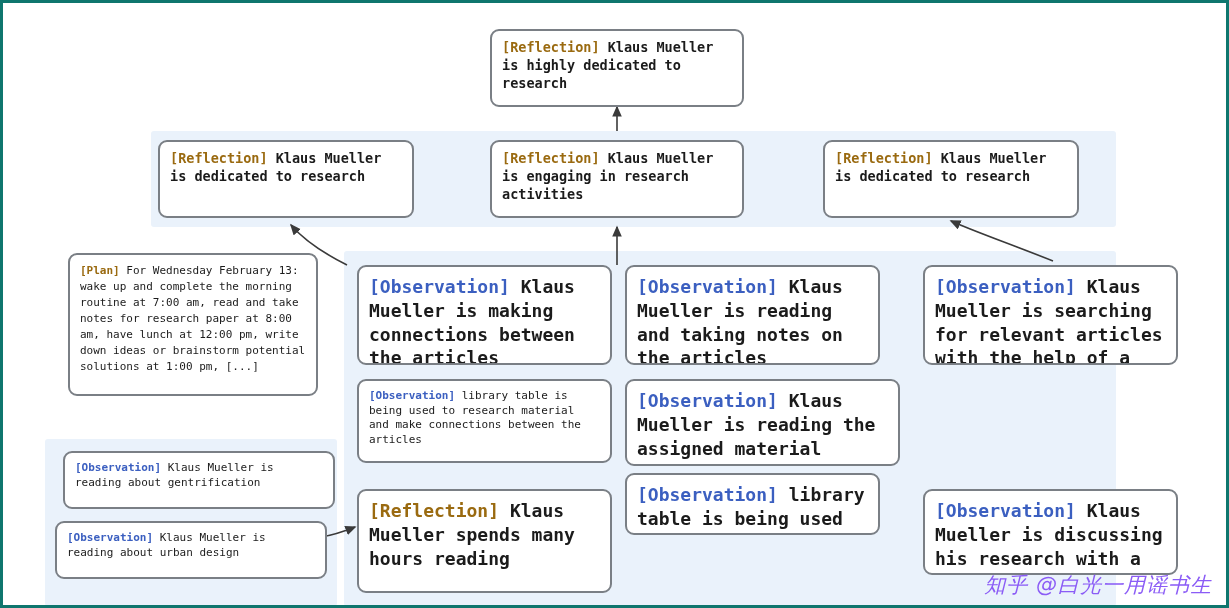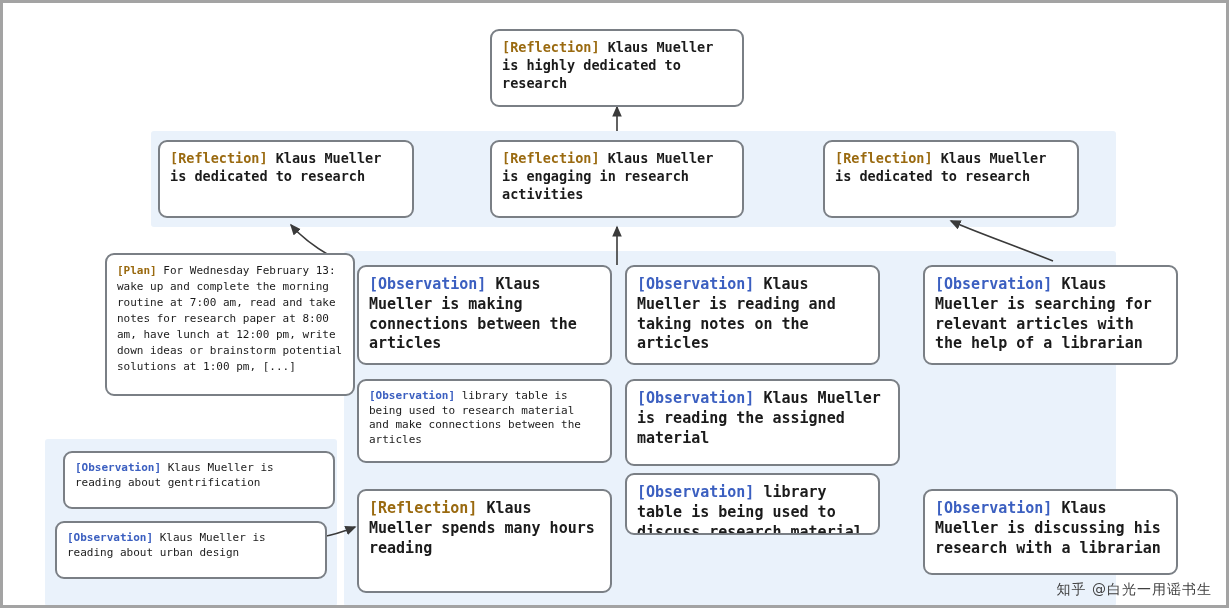--- a/index.html
+++ b/index.html
@@ -5,21 +5,21 @@
   html, body {
     margin: 0;
     padding: 0;
     background: #ffffff;
   }
   #canvas {
     position: relative;
     width: 1229px;
     height: 608px;
     background: #ffffff;
-    border: 3px solid #a3a3a3;
+    border: 3px solid #0f766e;
     box-sizing: border-box;
     overflow: hidden;
     font-family: "DejaVu Sans Mono", monospace;
   }
   .band {
     position: absolute;
     background: #eaf2fb;
     border-radius: 3px;
   }
   .node {
@@ -36,38 +36,39 @@
   }
   .tag {
     font-weight: bold;
   }
   .tag-reflection { color: #9a6a10; }
   .tag-observation { color: #3b5fc0; }
   .tag-plan { color: #9a6a10; }
   .txt { font-weight: bold; }
   .small { font-size: 11px; }
   .small .txt { font-weight: normal; }
-  .med { font-size: 15px; }
+  .med { font-size: 18px; }
   .big { font-size: 13.5px; }
   svg.arrows {
     position: absolute;
     left: 0; top: 0;
     width: 1229px;
     height: 608px;
     pointer-events: none;
   }
   .watermark {
     position: absolute;
     right: 14px;
     bottom: 6px;
     font-family: "DejaVu Sans", sans-serif;
-    font-size: 14px;
-    color: #404040;
+    font-size: 21px;
+    color: #8b5cf6;
     letter-spacing: 1px;
     white-space: nowrap;
+    font-style: italic;
   }
 </style>
 </head>
 <body>
 
 <div id="canvas">
 
   <div class="band" style="left:148px; top:128px; width:965px; height:96px;"></div>
   <div class="band" style="left:341px; top:248px; width:772px; height:355px;"></div>
   <div class="band" style="left:42px; top:436px; width:292px; height:167px;"></div>
@@ -92,21 +93,21 @@
   <div class="node big" style="left:155px; top:137px; width:256px; height:78px;">
     <span class="tag tag-reflection">[Reflection]</span><span class="txt"> Klaus Mueller is dedicated to research</span>
   </div>
   <div class="node big" style="left:487px; top:137px; width:254px; height:78px;">
     <span class="tag tag-reflection">[Reflection]</span><span class="txt"> Klaus Mueller is engaging in research activities</span>
   </div>
   <div class="node big" style="left:820px; top:137px; width:256px; height:78px;">
     <span class="tag tag-reflection">[Reflection]</span><span class="txt"> Klaus Mueller is dedicated to research</span>
   </div>
 
-  <div class="node small" style="left:65px; top:250px; width:250px; height:143px; line-height:1.45;margin-left:37px;">
+  <div class="node small" style="left:65px; top:250px; width:250px; height:143px; line-height:1.45;">
     <span class="tag tag-plan">[Plan]</span><span class="txt"> For Wednesday February 13: wake up and complete the morning routine at 7:00 am, read and take notes for research paper at 8:00 am, have lunch at 12:00 pm, write down ideas or brainstorm potential solutions at 1:00 pm, [...]</span>
   </div>
 
   <div class="node small" style="left:60px; top:448px; width:272px; height:58px;">
     <span class="tag tag-observation">[Observation]</span><span class="txt"> Klaus Mueller is reading about gentrification</span>
   </div>
   <div class="node small" style="left:52px; top:518px; width:272px; height:58px;">
     <span class="tag tag-observation">[Observation]</span><span class="txt"> Klaus Mueller is reading about urban design</span>
   </div>
 

